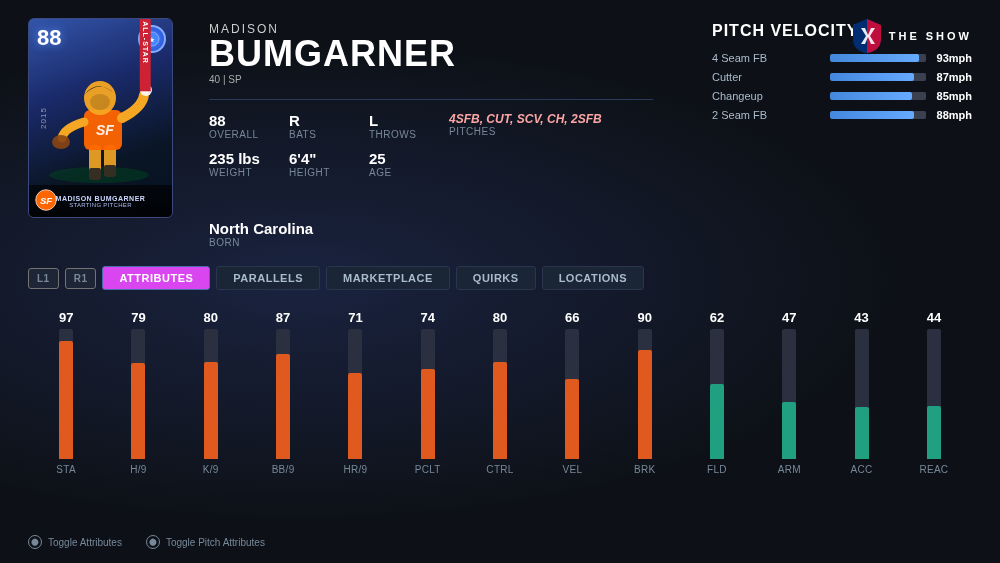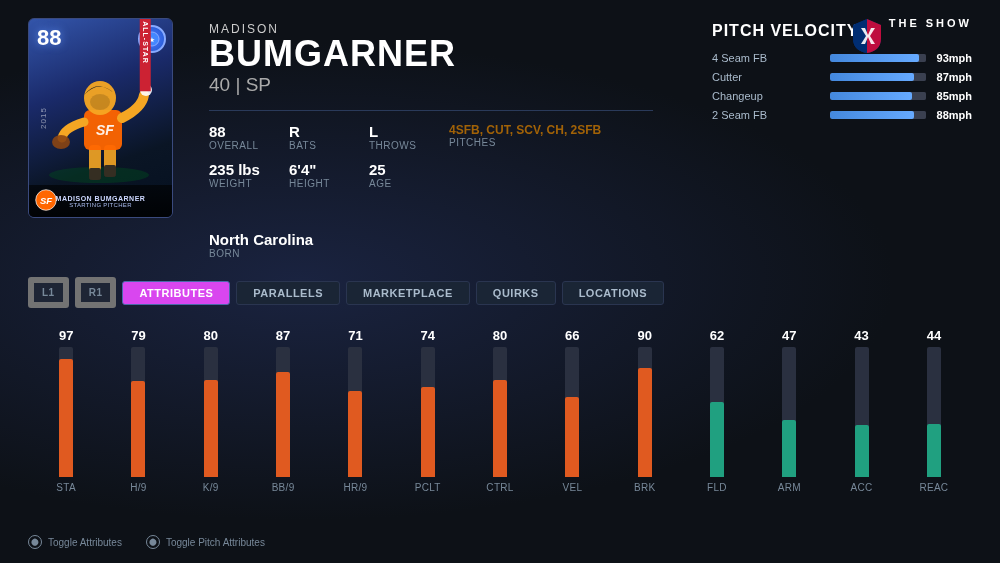--- a/index.html
+++ b/index.html
@@ -146,21 +146,21 @@
       font-size: 36px;
       font-weight: 900;
       color: #fff;
       letter-spacing: 1px;
       text-transform: uppercase;
       line-height: 1;
       margin-bottom: 2px;
     }
 
     .player-subtitle {
-      font-size: 19px;
+      font-size: 10px;
       color: #aaa;
       margin-bottom: 14px;
     }
 
     .player-divider {
       height: 1px;
       background: #2a3a5a;
       margin-bottom: 12px;
       width: 95%;
     }
@@ -183,21 +183,22 @@
       font-size: 10px;
       color: #778899;
       text-transform: uppercase;
       letter-spacing: 0.5px;
     }
 
     .pitches-item {}
     .pitches-value {
       font-size: 12px;
       font-weight: 700;
-      color: #a16207;
+      color: #fca5a5;
+      font-style: italic;
     }
 
     
     .pitch-velocity {
       min-width: 260px;
       padding-top: 4px;
     }
 
     .pv-title {
       font-size: 16px;
@@ -252,21 +253,21 @@
       color: #fff;
       text-align: right;
     }
 
     
     .mlb-logo {
       position: absolute;
       top: 18px;
       right: 28px;
       display: flex;
-      align-items: flex-start;
+      align-items: center;
       gap: 6px;
     }
 
     .mlb-shield {
       width: 32px;
       height: 36px;
     }
 
     
     .tabs-row {
@@ -274,21 +275,21 @@
       align-items: center;
       gap: 6px;
       margin-bottom: 20px;
     }
 
     .tab-trigger {
       font-size: 10px;
       font-weight: 700;
       color: #778899;
       background: #1e2535;
-      border: 6px solid #737373;
+      border: 1px solid #737373;
       border-radius: 3px;
       padding: 4px 8px;
       letter-spacing: 0.5px;
     }
 
     .tab-item {
       font-size: 11px;
       font-weight: 700;
       color: #aabbcc;
       background: #1a2535;

